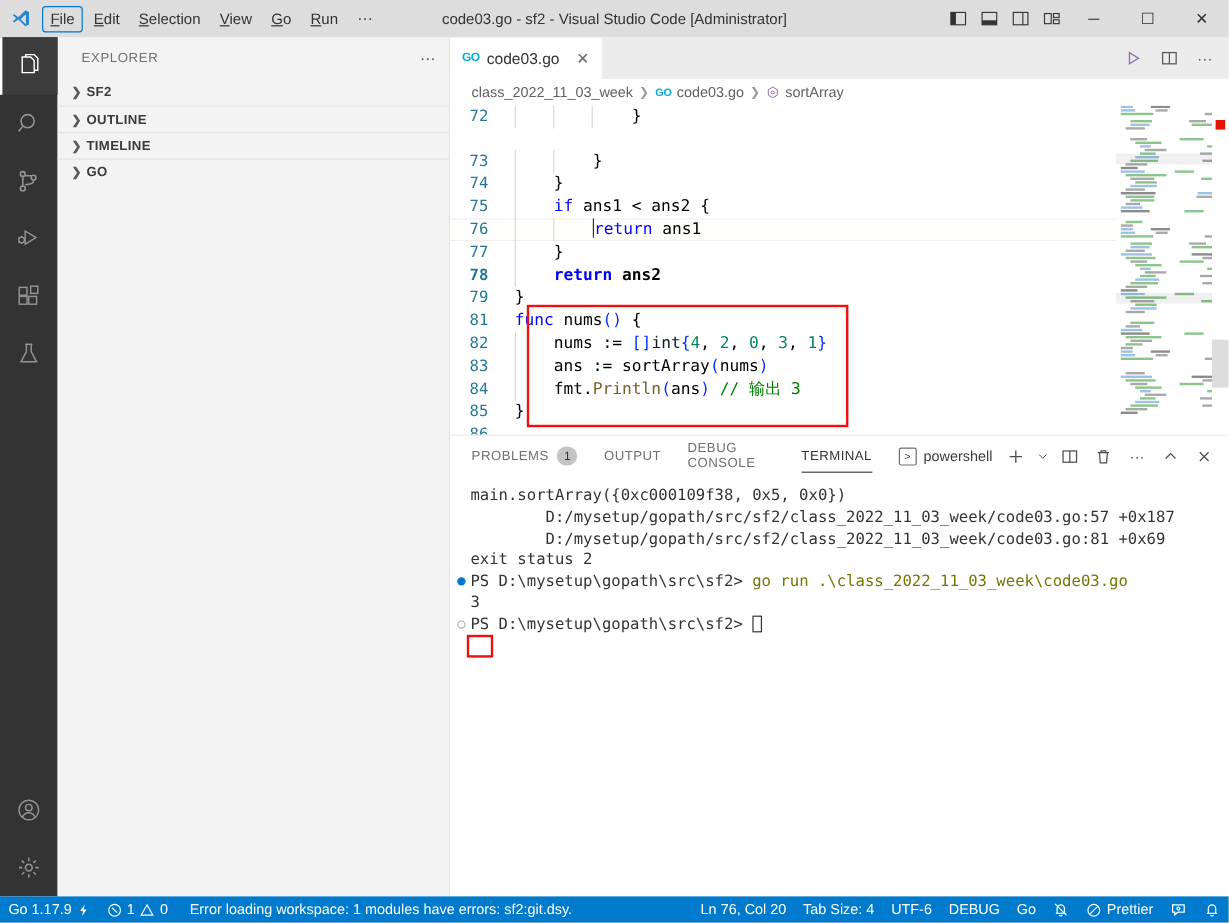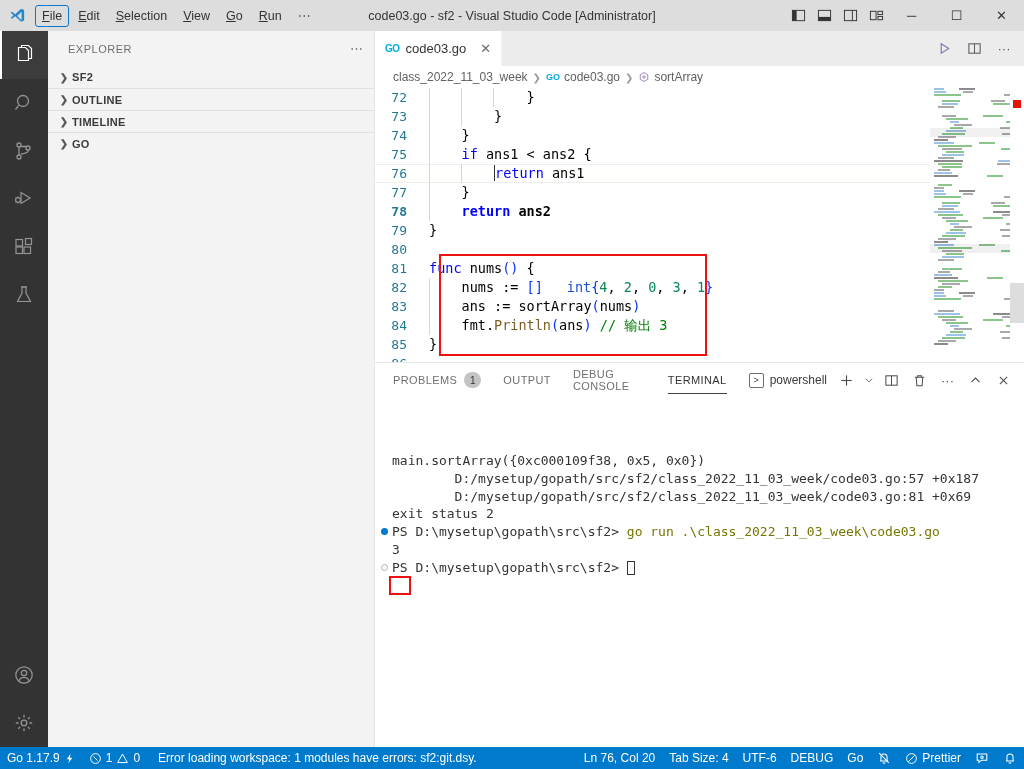--- a/index.html
+++ b/index.html
@@ -102,21 +102,21 @@
     font-family: "DejaVu Sans Mono", monospace; font-size: 13.5px; line-height: 19px;
     white-space: pre;
   }
   .ln {
     width: 54px; text-align: right; padding-right: 22px; color: #237893;
     font-family: "DejaVu Sans Mono", monospace; font-size: 13px; flex: 0 0 54px;
   }
   .code-text { color: #000; position: relative; padding-left: 0; }
   .cur-line { background: #fffffe; box-shadow: inset 0 1px 0 #eeeeee, inset 0 -1px 0 #eeeeee; }
   .kw { color: #0000ff; }
-  .typ { color: #1d4ed8; margin-left: 24px; }
+  .typ { color: #0f172a; }
   .num { color: #098658; }
   .cmt { color: #008000; }
   .fn  { color: #795e26; }
   .pun { color: #000000; }
   .brk1 { color: #0431fa; }
   .caret { display:inline-block; width:1px; height:16px; background:#333; vertical-align:-3px; }
 
   .redbox-code {
     position: absolute; border: 2px solid #ee1111; pointer-events: none;
   }
@@ -130,21 +130,21 @@
     background: #fff; overflow: hidden;
   }
   .mm-row { height: 2px; display: flex; gap: 1px; padding-left: 2px; margin-bottom: 1px; }
   .mm-b { height: 2px; }
   .mm-sel { position: absolute; left: 0; right: 0; background: rgba(0,0,0,0.06); }
   .ovr-ruler { position: absolute; right: 0; top: 0; width: 14px; bottom: 0; background: #fff; }
   .ovr-mark { position: absolute; right: 3px; width: 8px; height: 8px; }
   .ovr-slider { position: absolute; right: 0; width: 14px; background: rgba(121,121,121,.25); }
 
   
-  .panel { flex: 0 0 auto; background: #ffffff; border-top: 1px solid #e7e7e7; display: flex; flex-direction: column; height: 385px; gap: 47px; }
+  .panel { flex: 0 0 auto; background: #ffffff; border-top: 1px solid #e7e7e7; display: flex; flex-direction: column; height: 385px; }
   .panel-tabs { height: 34px; display: flex; align-items: center; padding-left: 18px; flex: 0 0 34px; }
   .ptab {
     font-size: 11px; letter-spacing: .4px; color: #6f6f6f; text-transform: uppercase;
     margin-right: 22px; height: 34px; display: flex; align-items: center; position: relative; gap: 7px;
   }
   .ptab.active { color: #333333; }
   .ptab.active::after {
     content: ""; position: absolute; left: 0; right: 0; bottom: 3px; height: 1px; background: #424242;
   }
   .badge {
@@ -360,28 +360,27 @@
               <path d="M8 2l5 3v6l-5 3-5-3V5z"></path>
               <circle cx="8" cy="8" r="1.6"></circle>
             </svg>
           <span>sortArray</span>
         </span>
       </div>
 
       <div class="code-wrap">
         <div class="code-scroll" id="code-lines">
             <div class="code-line" style="position: relative;"><div class="ln">72</div><div class="code-text"><span class="pun">            }</span></div><div style="position: absolute; left: 54px; top: 0px; width: 1px; height: 19px; background: rgb(215, 215, 215);"></div><div style="position: absolute; left: 86px; top: 0px; width: 1px; height: 19px; background: rgb(215, 215, 215);"></div><div style="position: absolute; left: 118px; top: 0px; width: 1px; height: 19px; background: rgb(215, 215, 215);"></div></div>
-            <div class="code-line" style="position: relative;"><div class="ln">73</div><div class="code-text"><span class="pun">        }</span></div><div style="position: absolute; left: 54px; top: 0px; width: 1px; height: 19px; background: rgb(215, 215, 215);"></div><div style="position: absolute; left: 86px; top: 0px; width: 1px; height: 19px; background: rgb(215, 215, 215);"></div></div>
+            <div class="code-line" style="position: relative; margin-top: 18px;"><div class="ln">73</div><div class="code-text"><span class="pun">        }</span></div><div style="position: absolute; left: 54px; top: 0px; width: 1px; height: 19px; background: rgb(215, 215, 215);"></div><div style="position: absolute; left: 86px; top: 0px; width: 1px; height: 19px; background: rgb(215, 215, 215);"></div></div>
             <div class="code-line" style="position: relative;"><div class="ln">74</div><div class="code-text"><span class="pun">    }</span></div><div style="position: absolute; left: 54px; top: 0px; width: 1px; height: 19px; background: rgb(215, 215, 215);"></div></div>
             <div class="code-line" style="position: relative;"><div class="ln">75</div><div class="code-text"><span class="pun">    </span><span class="kw">if</span><span class="pun"> ans1 &lt; ans2 {</span></div><div style="position: absolute; left: 54px; top: 0px; width: 1px; height: 19px; background: rgb(215, 215, 215);"></div></div>
             <div class="code-line cur-line" style="position: relative;"><div class="ln">76</div><div class="code-text"><span class="pun">        </span><span class="caret"></span><span class="kw">return</span><span class="pun"> ans1</span></div><div style="position: absolute; left: 54px; top: 0px; width: 1px; height: 19px; background: rgb(215, 215, 215);"></div><div style="position: absolute; left: 86px; top: 0px; width: 1px; height: 19px; background: rgb(215, 215, 215);"></div></div>
             <div class="code-line" style="position: relative;"><div class="ln">77</div><div class="code-text"><span class="pun">    }</span></div><div style="position: absolute; left: 54px; top: 0px; width: 1px; height: 19px; background: rgb(215, 215, 215);"></div></div>
             <div class="code-line" style="position: relative; font-weight: bold;"><div class="ln">78</div><div class="code-text"><span class="pun">    </span><span class="kw">return</span><span class="pun"> ans2</span></div><div style="position: absolute; left: 54px; top: 0px; width: 1px; height: 19px; background: rgb(215, 215, 215);"></div></div>
             <div class="code-line"><div class="ln">79</div><div class="code-text"><span class="pun">}</span></div></div>
-            <div class="code-line"><div class="ln">80</div><div class="code-text"><span class="pun"></span></div></div>
             <div class="code-line"><div class="ln">81</div><div class="code-text"><span class="kw">func</span><span class="pun"> nums</span><span class="brk1">()</span><span class="pun"> {</span></div></div>
             <div class="code-line" style="position: relative;"><div class="ln">82</div><div class="code-text"><span class="pun">    nums := </span><span class="brk1">[]</span><span class="typ">int</span><span class="brk1">{</span><span class="num">4</span><span class="pun">, </span><span class="num">2</span><span class="pun">, </span><span class="num">0</span><span class="pun">, </span><span class="num">3</span><span class="pun">, </span><span class="num">1</span><span class="brk1">}</span></div><div style="position: absolute; left: 54px; top: 0px; width: 1px; height: 19px; background: rgb(215, 215, 215);"></div></div>
             <div class="code-line" style="position: relative;"><div class="ln">83</div><div class="code-text"><span class="pun">    ans := </span><span class="pun">sortArray</span><span class="brk1">(</span><span class="pun">nums</span><span class="brk1">)</span></div><div style="position: absolute; left: 54px; top: 0px; width: 1px; height: 19px; background: rgb(215, 215, 215);"></div></div>
             <div class="code-line" style="position: relative;"><div class="ln">84</div><div class="code-text"><span class="pun">    fmt.</span><span class="fn">Println</span><span class="brk1">(</span><span class="pun">ans</span><span class="brk1">)</span><span class="pun"> </span><span class="cmt">// 输出 3</span></div><div style="position: absolute; left: 54px; top: 0px; width: 1px; height: 19px; background: rgb(215, 215, 215);"></div></div>
             <div class="code-line"><div class="ln">85</div><div class="code-text"><span class="pun">}</span></div></div>
             <div class="code-line"><div class="ln">86</div><div class="code-text"><span class="pun"></span></div></div>
           </div>
 
         <div class="minimap">
           <div id="mm">

